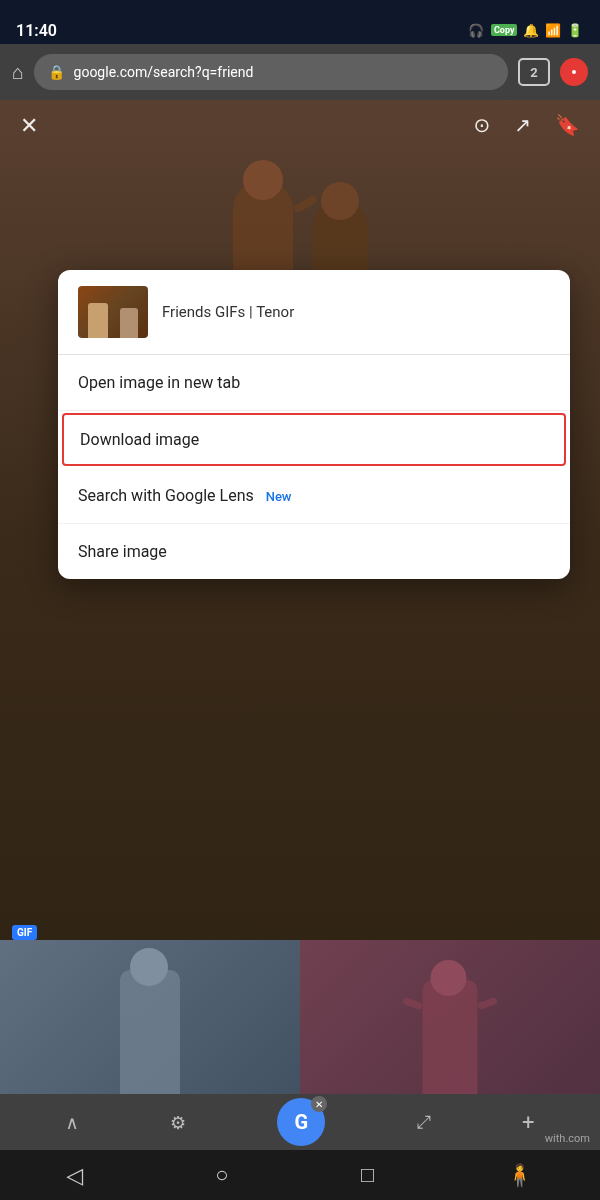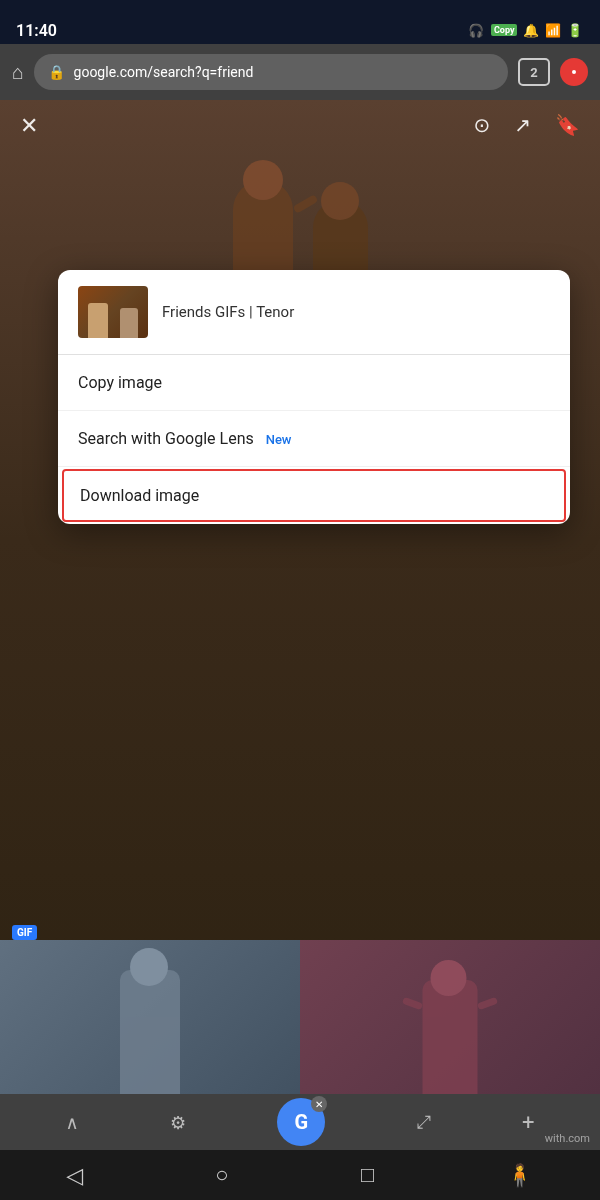--- a/index.html
+++ b/index.html
@@ -226,28 +226,31 @@
 <div class="context-menu">
   <div class="menu-header">
     <div class="menu-thumb">
       <div class="menu-thumb-figure"></div>
       <div class="menu-thumb-figure2"></div>
     </div>
     <span class="menu-title">Friends GIFs | Tenor</span>
   </div>
 
   <div class="menu-item">
-    <span>Copy image</span>
+    <span>Open image in new tab</span>
+  </div>
+  <div class="menu-item highlighted">
+    <span>Download image</span>
   </div>
   <div class="menu-item">
     <span>Search with Google Lens</span>
     <span class="new-badge">New</span>
   </div>
-  <div class="menu-item highlighted">
-    <span>Download image</span>
+  <div class="menu-item">
+    <span>Share image</span>
   </div>
 </div>
 
 <div class="chrome-bottom">
   <span class="chrome-nav-icon">∧</span>
   <span class="chrome-nav-icon">⚙</span>
   <div class="chrome-g-btn">
     <span class="chrome-g-text">G</span>
     <div class="chrome-g-close">✕</div>
   </div>

